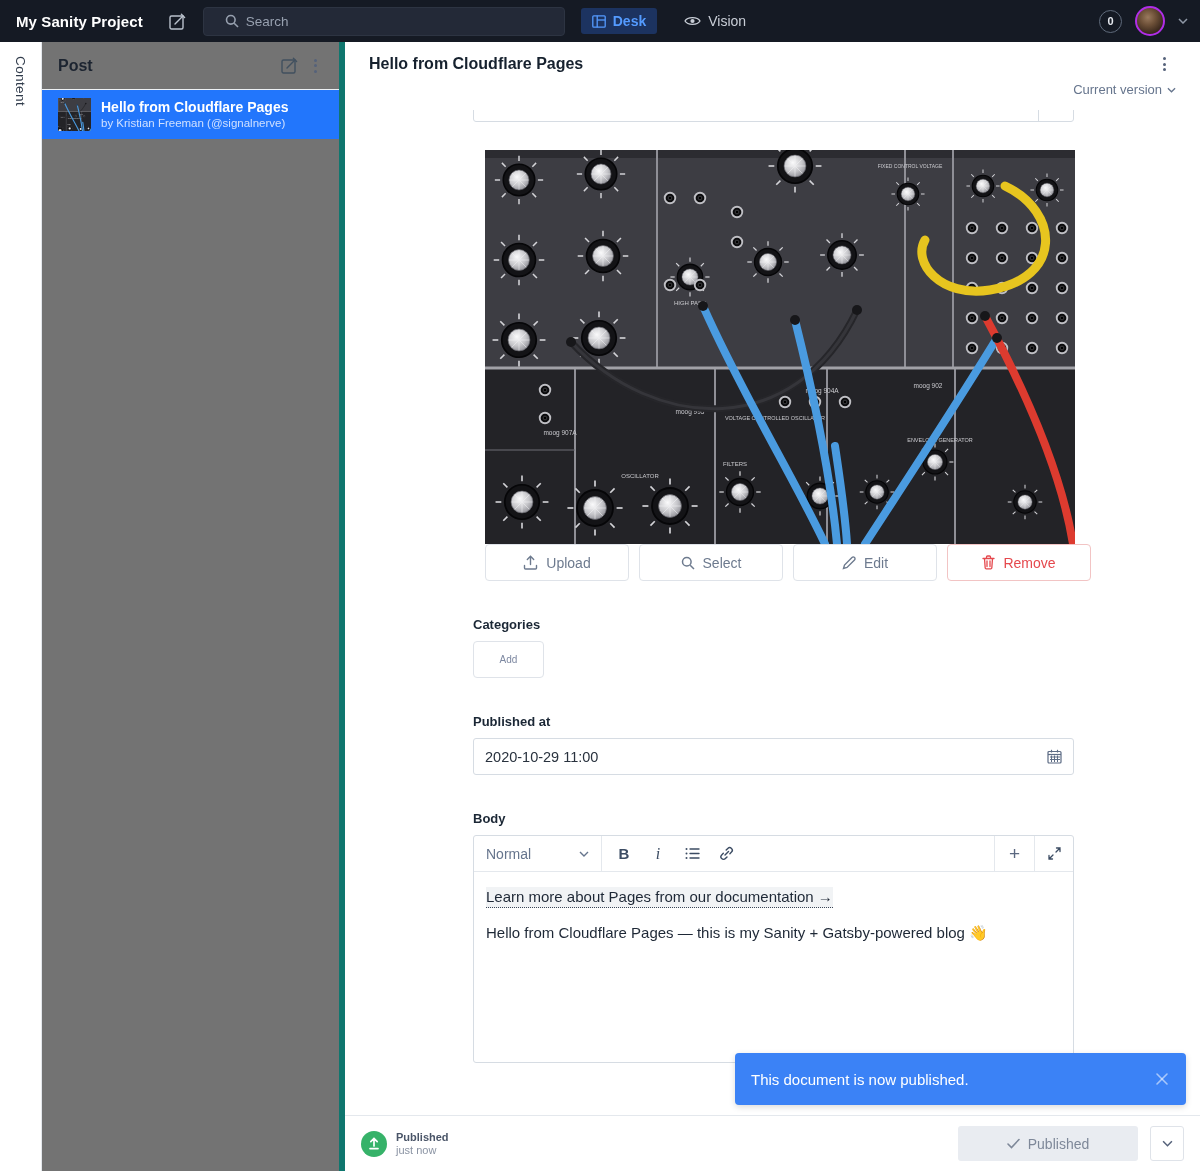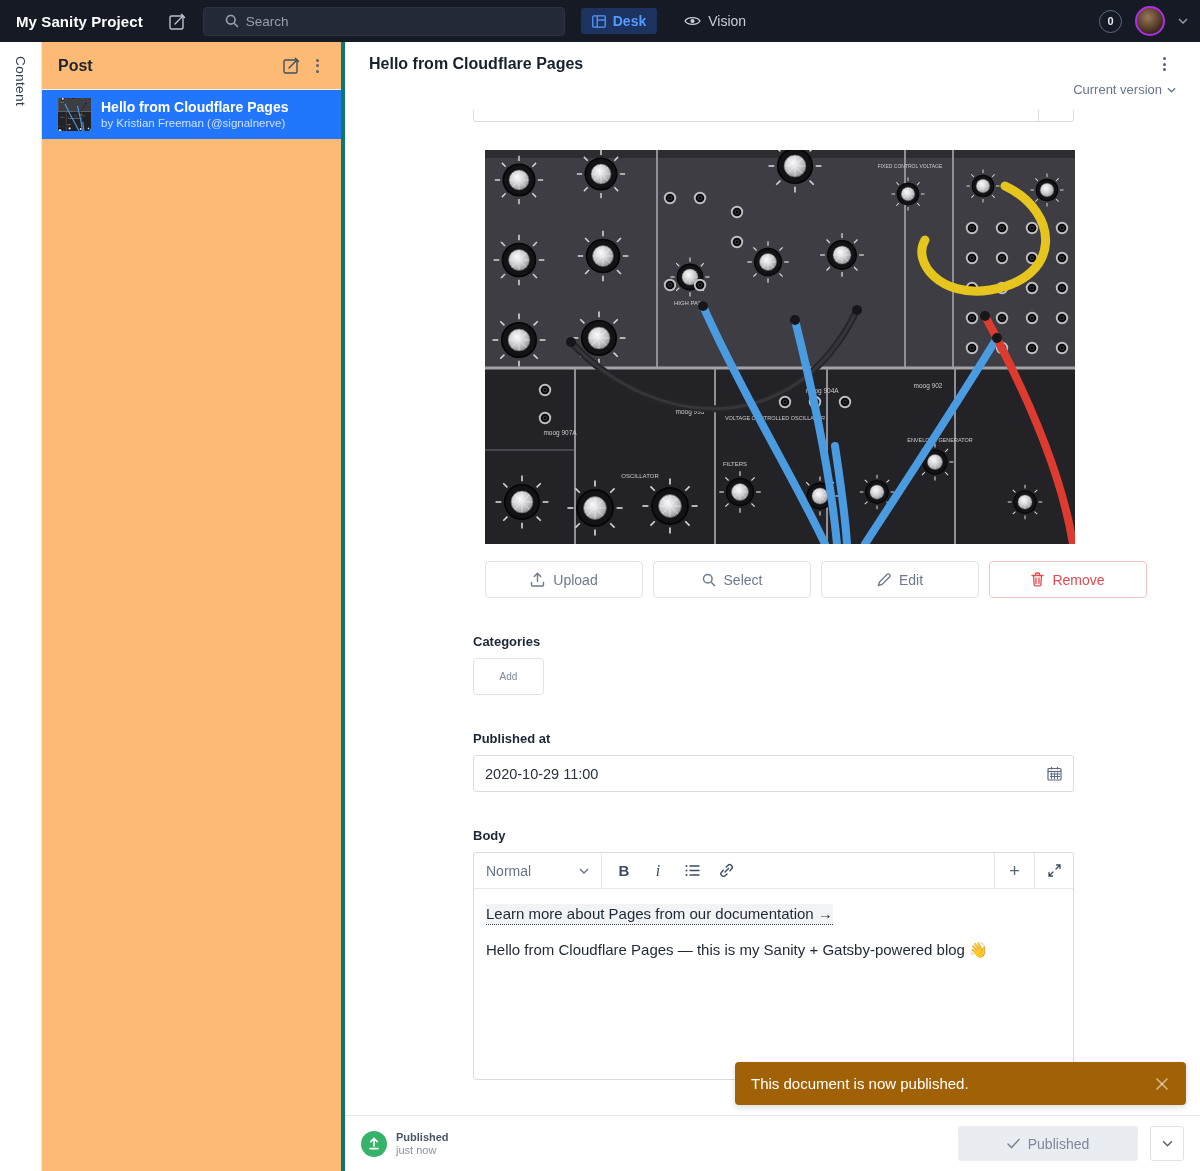--- a/index.html
+++ b/index.html
@@ -22,21 +22,21 @@
   .badge-zero { width:23px; height:23px; border:1.5px solid #5f6a7b; border-radius:50%; color:#e7eaf0; font-size:11px; font-weight:700; display:flex; align-items:center; justify-content:center; }
   .avatar { width:30px; height:30px; border-radius:50%; border:2px solid #b02ee8; background:radial-gradient(circle at 42% 36%, #9a7a5e 0%, #6d5038 35%, #3c2a1e 70%, #23180f 100%); }
   .avatar-chevron { color:#8f98a6; }
 
   
   .row { display:flex; height:1129px; }
 
   .rail { width:42px; border-right:1px solid #e3e7ec; background:#fff; display:flex; justify-content:center; padding-top:14px; }
   .rail-label { writing-mode:vertical-rl; font-size:13.5px; color:#303b4b; letter-spacing:.4px; }
 
-  .pane { width:303px; border-right:4px solid #0f766e; background:#fdba74; display:flex; flex-direction:column; }
+  .pane { width:303px; border-right:6px solid #0f766e; background:#737373; display:flex; flex-direction:column; }
   .pane-header { height:48px; display:flex; align-items:center; padding:0 12px 0 16px; border-bottom:1px solid #edf0f3; }
   .pane-title { font-size:16px; font-weight:700; color:#1c2430; flex:1; }
   .pane-header .compose { color:#41505f; width:28px; height:28px; }
   .vdots { display:flex; flex-direction:column; gap:2.5px; align-items:center; width:24px; cursor:pointer; }
   .vdots i { width:3px; height:3px; border-radius:50%; background:#55627a; }
   .doc-item { display:flex; align-items:center; gap:10px; background:#2276fc; padding:8px 10px 8px 16px; height:49px; cursor:pointer; }
   .thumb { width:33px; height:33px; flex:none; background:#2a2a2e; overflow:hidden; }
   .doc-item-title { color:#fff; font-size:14px; font-weight:700; line-height:17px; white-space:nowrap; }
   .doc-item-sub { color:#cfe0ff; font-size:11.5px; line-height:14px; white-space:nowrap; }
 
@@ -52,21 +52,21 @@
 
   .clip-field { height:12px; overflow:hidden; }
   .half-input { height:37px; margin-top:-25px; border:1px solid #d6dce3; border-radius:3px; position:relative; background:#fff; }
   .half-input .suffix-divider { position:absolute; right:34px; top:0; bottom:0; width:1px; background:#d6dce3; }
 
   .field { margin-top:36px; }
   .field.first { margin-top:28px; }
   .field-label { font-size:13px; font-weight:700; color:#1b2735; margin-bottom:9px; }
   .inset { margin-left:12px; }
   .photo { display:block; width:590px; height:394px; background:#303034; }
-  .img-buttons { display:flex; gap:10px; margin-top:17px; width:662px; }
+  .img-buttons { display:flex; gap:10px; width:606px; }
   .btn { display:flex; align-items:center; justify-content:center; gap:8px; height:37px; background:#fff; border:1px solid #dfe3e9; border-radius:4px; color:#6d7a8e; font-size:14px; cursor:pointer; }
   .img-buttons .btn { flex:1; }
   .btn.danger { color:#e5484d; border-color:#f2c4c4; }
   .btn-add { width:71px; height:37px; background:#fff; border:1px solid #dfe3e9; border-radius:4px; color:#7d88a1; font-size:10px; cursor:pointer; font-family:"Liberation Sans",sans-serif; }
 
   .text-input { display:flex; align-items:center; height:37px; border:1px solid #d6dce3; border-radius:3px; padding:0 11px; }
   .text-input input { border:none; outline:none; flex:1; font-size:14.5px; color:#29323e; font-family:"Liberation Sans",sans-serif; }
   .text-input .cal { color:#5c6b84; cursor:pointer; }
 
   .editor { border:1px solid #d6dce3; border-radius:3px; }
@@ -76,21 +76,21 @@
   .tb-group { display:flex; align-items:center; padding:0 6px; gap:2px; }
   .tb-btn { width:32px; height:28px; display:flex; align-items:center; justify-content:center; color:#3c4c63; border-radius:3px; cursor:pointer; }
   .tb-btn.bold { font-weight:700; font-size:15px; }
   .tb-btn.italic { font-style:italic; font-family:"Liberation Serif",serif; font-size:16px; }
   .tb-spacer { flex:1; }
   .tb-plus { font-size:19px; color:#5b6880; font-weight:400; }
   .editor-content { padding:14px 12px 0; height:190px; font-size:15px; color:#1e2836; }
   .editor-content p { margin-bottom:15px; line-height:21px; }
   .rt-link { background:#f1f3f5; border-bottom:1px dotted #3b4657; padding:1px 0 2px; cursor:pointer; }
 
-  .toast { position:absolute; right:14px; bottom:66px; width:451px; height:43px; background:#a16207; border-radius:4px; display:flex; align-items:center; padding:11px 16px; z-index:50; box-shadow:0 2px 6px rgba(0,0,0,.15); }
+  .toast { position:absolute; right:14px; bottom:66px; width:451px; height:52px; background:#3b82f6; border-radius:4px; display:flex; align-items:center; padding:11px 16px; z-index:50; box-shadow:0 2px 6px rgba(0,0,0,.15); }
   .toast-msg { color:#fff; font-size:15px; flex:1; }
   .toast-close { color:rgba(255,255,255,.55); cursor:pointer; display:flex; }
 
   .footer { height:56px; border-top:1px solid #e4e8ed; display:flex; align-items:center; padding:0 16px; background:#fff; }
   .pub-state { display:flex; align-items:center; gap:9px; }
   .pub-dot { width:26px; height:26px; border-radius:50%; background:#36b269; display:flex; align-items:center; justify-content:center; color:#fff; }
   .pub-texts { display:flex; flex-direction:column; }
   .pub-status { font-size:11px; font-weight:700; color:#4a5568; line-height:13px; }
   .pub-time { font-size:11px; color:#8a93a3; line-height:13px; }
   .footer-right { margin-left:auto; display:flex; align-items:center; gap:12px; }

